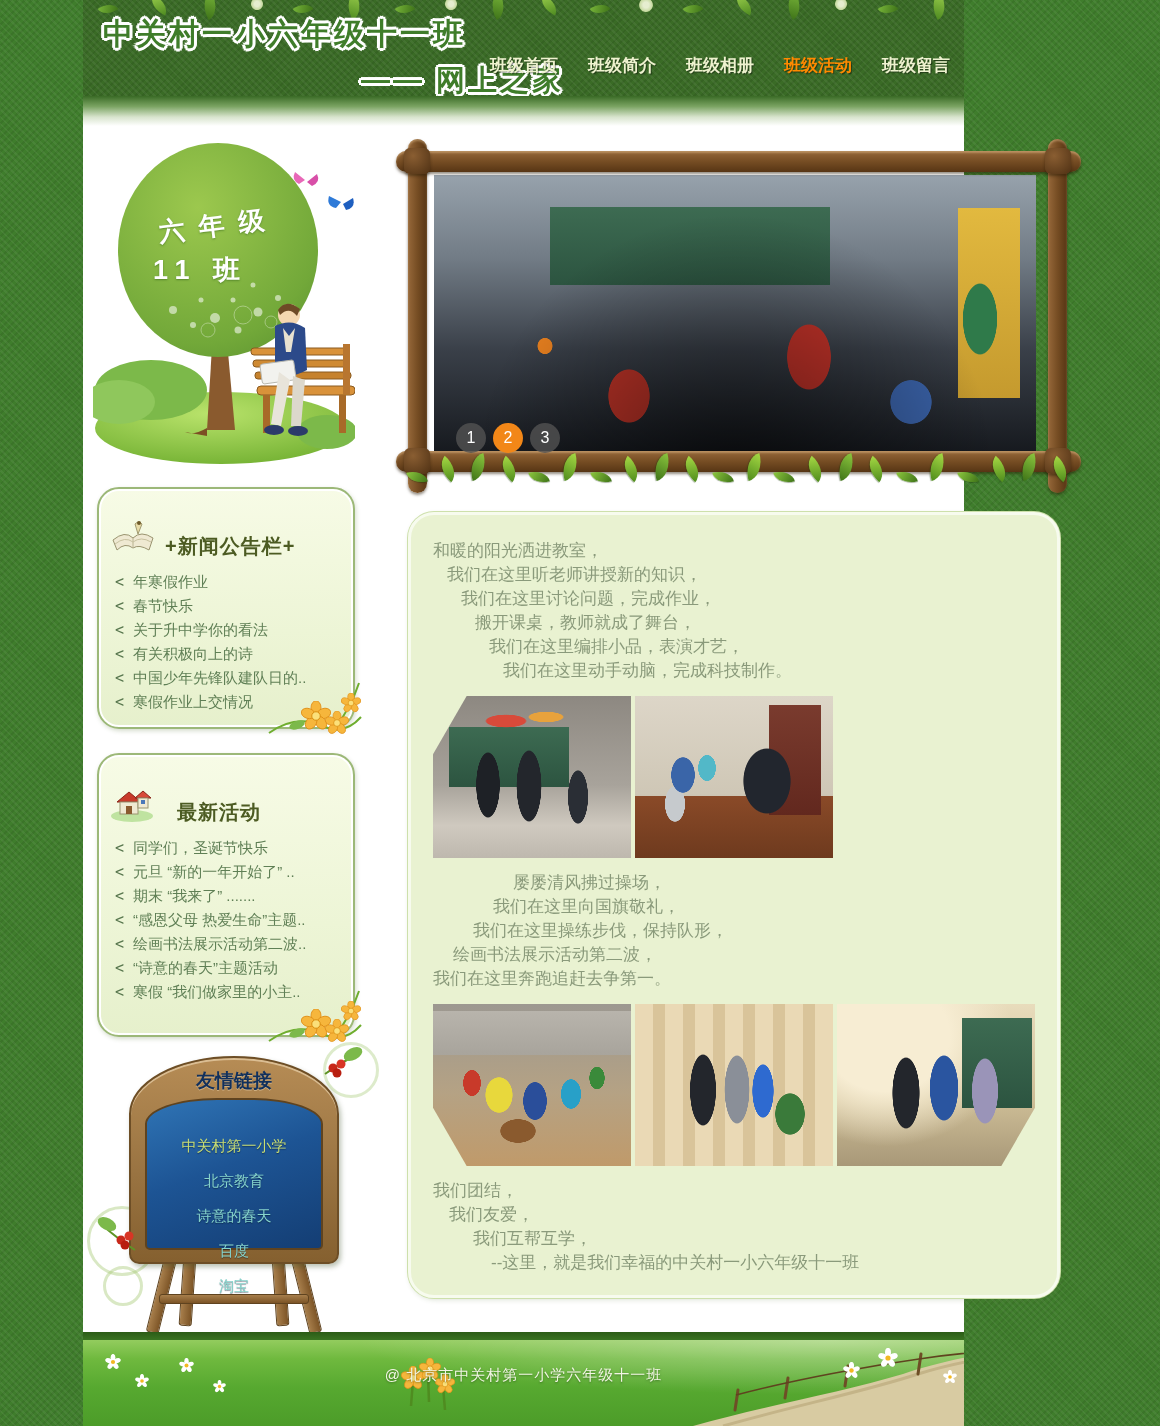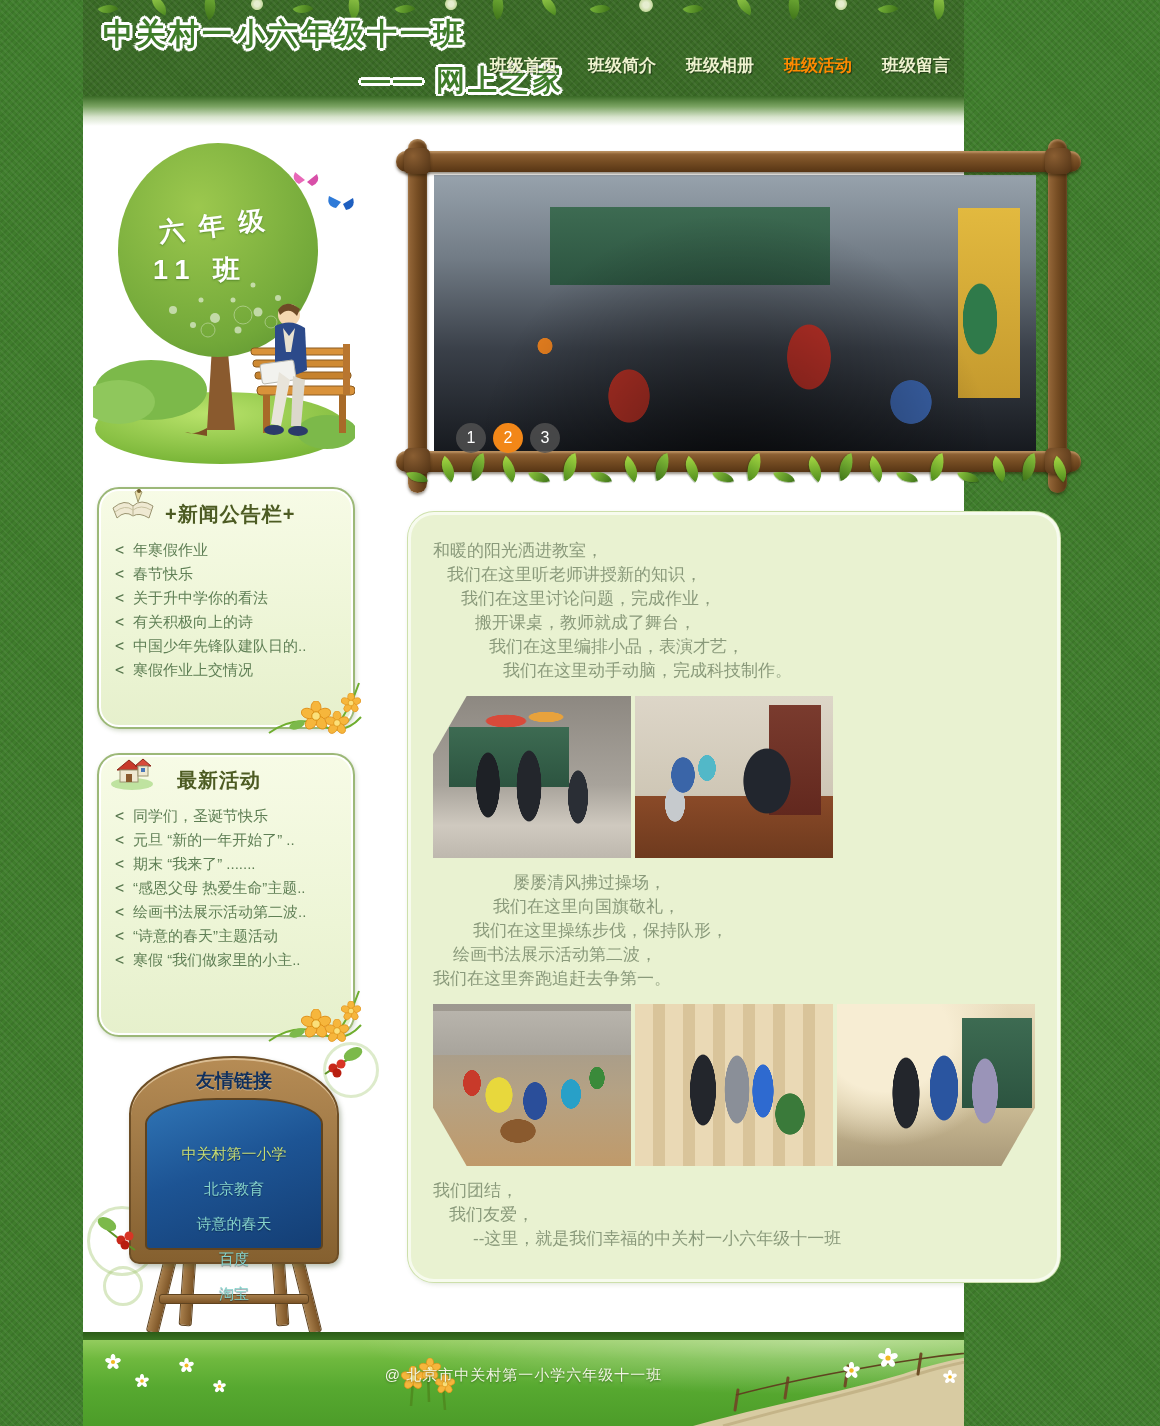--- a/index.html
+++ b/index.html
@@ -41,21 +41,21 @@
   .tree-box { position:absolute; left:10px; top:140px; width:262px; height:325px; }
   .tree-label1 { position:absolute; left:28px; top:68px; width:195px; text-align:center; color:#fff; font-size:26px; font-weight:bold; letter-spacing:14px; transform:rotate(-7deg); text-shadow:0 1px 2px rgba(40,90,20,.5);}
   .tree-label2 { position:absolute; left:10px; top:112px; width:195px; text-align:center; color:#fff; font-size:27px; font-weight:bold; letter-spacing:8px; text-shadow:0 1px 2px rgba(40,90,20,.5);}
 
   
   .panel { position:absolute; left:14px; width:258px; border:2px solid #9cb878; border-radius:22px;
     background:linear-gradient(180deg,#f7fbe6 0%, #edf5d6 60%, #e6f0cc 100%);
     box-shadow:inset 0 0 0 2px #ffffff, 1px 2px 4px rgba(90,120,60,.25); padding:12px 16px 18px 16px; }
   .panel-news { top:487px; height:242px; }
   .panel-act  { top:753px; height:284px; }
-  .panel-head { display:flex; align-items:center; margin-bottom:10px; position:relative; }
+  .panel-head { display:flex; align-items:center; margin-bottom:10px; position:relative;margin-top:32px; }
   .panel-head .ph-icon { margin-left:-6px; margin-top:-18px; }
   .panel-title { font-size:20px; font-weight:bold; color:#4c5b22; margin-left:8px; letter-spacing:1px;}
   .side-list { list-style:none; margin-top:0; }
   .side-list li { font-size:15px; color:#5f7f55; line-height:23px; cursor:pointer; white-space:nowrap; overflow:hidden;}
   .side-list .blt { color:#58774e; margin-right:9px; font-family:"DejaVu Sans Mono",monospace; }
   .corner-flowers { position:absolute; right:-10px; bottom:-14px; pointer-events:none; }
 
   
   .bb { position:absolute; left:46px; top:1056px; width:210px; height:278px; }
   .bb-swirl { position:absolute; border:3px solid rgba(170,205,125,.45); border-radius:50%; }
@@ -63,21 +63,21 @@
   .bb-sw2 { left:-26px; top:210px; width:40px; height:40px; }
   .bb-sw3 { right:-40px; top:-14px; width:56px; height:56px; border-color:rgba(170,205,125,.4);}
   .bb-frame { position:absolute; left:0; top:0; width:210px; height:208px;
     background:linear-gradient(180deg,#b68c55 0%, #9a7442 55%, #85602f 100%);
     border:2px solid #6d4e26; border-radius:105px 105px 10px 10px / 58px 58px 10px 10px;
     box-shadow:inset 0 2px 0 rgba(255,240,210,.5), 2px 3px 5px rgba(60,80,40,.35); }
   .bb-board { position:absolute; left:14px; top:40px; right:14px; bottom:12px;
     background:linear-gradient(160deg,#2f74b5 0%, #1d5494 45%, #143e74 100%);
     border:2px solid #5f431f; border-radius:72px 72px 5px 5px / 26px 26px 5px 5px; }
   .bb-title { position:absolute; left:0; top:10px; width:100%; text-align:center; font-size:19px; font-weight:bold; color:#11305c; text-shadow:0 1px 0 rgba(255,235,200,.4); }
-  .bb-links { position:absolute; left:0; top:78px; width:100%; list-style:none; text-align:center; }
+  .bb-links { position:absolute; left:0; top:70px; width:100%; list-style:none; text-align:center; }
   .bb-links li { font-size:15px; line-height:35px; color:#86d4cc; cursor:pointer; text-shadow:0 1px 1px rgba(0,20,40,.5);}
   .bb-links li:nth-child(1) { color:#c9dd72; }
   .bb-leg { position:absolute; width:13px; height:78px; background:linear-gradient(90deg,#a87f4c,#7c5426); border:1px solid #5f431f; border-radius:3px; top:200px;}
   .bb-leg.l1 { left:26px;  transform:rotate(14deg); }
   .bb-leg.l2 { left:52px;  transform:rotate(4deg); height:70px;}
   .bb-leg.l3 { right:52px; transform:rotate(-4deg); height:70px;}
   .bb-leg.l4 { right:26px; transform:rotate(-14deg); }
   .bb-bar { position:absolute; left:30px; right:30px; top:238px; height:10px; background:linear-gradient(180deg,#a87f4c,#7c5426); border:1px solid #5f431f; border-radius:3px;}
   .berries { position:absolute; }
 
@@ -488,20 +488,21 @@
         <div class="poem-line">我们在这里奔跑追赶去争第一。</div>
       </div>
     <div class="photo-row row2">
       <div class="ph ph1 p-play"></div>
       <div class="ph ph2 p-class"></div>
       <div class="ph ph3 p-fun"></div>
     </div>
     <div class="poem poem-3">
         <div class="poem-line">我们团结，</div>
         <div class="poem-line">我们友爱，</div>
+        <div class="poem-line">我们互帮互学，</div>
         <div class="poem-line">--这里，就是我们幸福的中关村一小六年级十一班</div>
       </div>
   </div>
 
   <div class="footer-sep"></div>
   <div class="footer">
     <svg class="deco" width="1007" height="86" viewBox="0 0 1007 86">
       <path d="M610 86 C 690 64, 760 52, 820 34 C 862 20, 918 8, 1007 2 L1007 86 Z" fill="#d8cba2"></path>
       <path d="M640 86 C 710 66, 780 52, 835 34 C 872 22, 925 12, 1007 7" fill="none" stroke="#c4b488" stroke-width="3"></path>
       <g stroke="#6e4e26" stroke-width="3" stroke-linecap="round">

